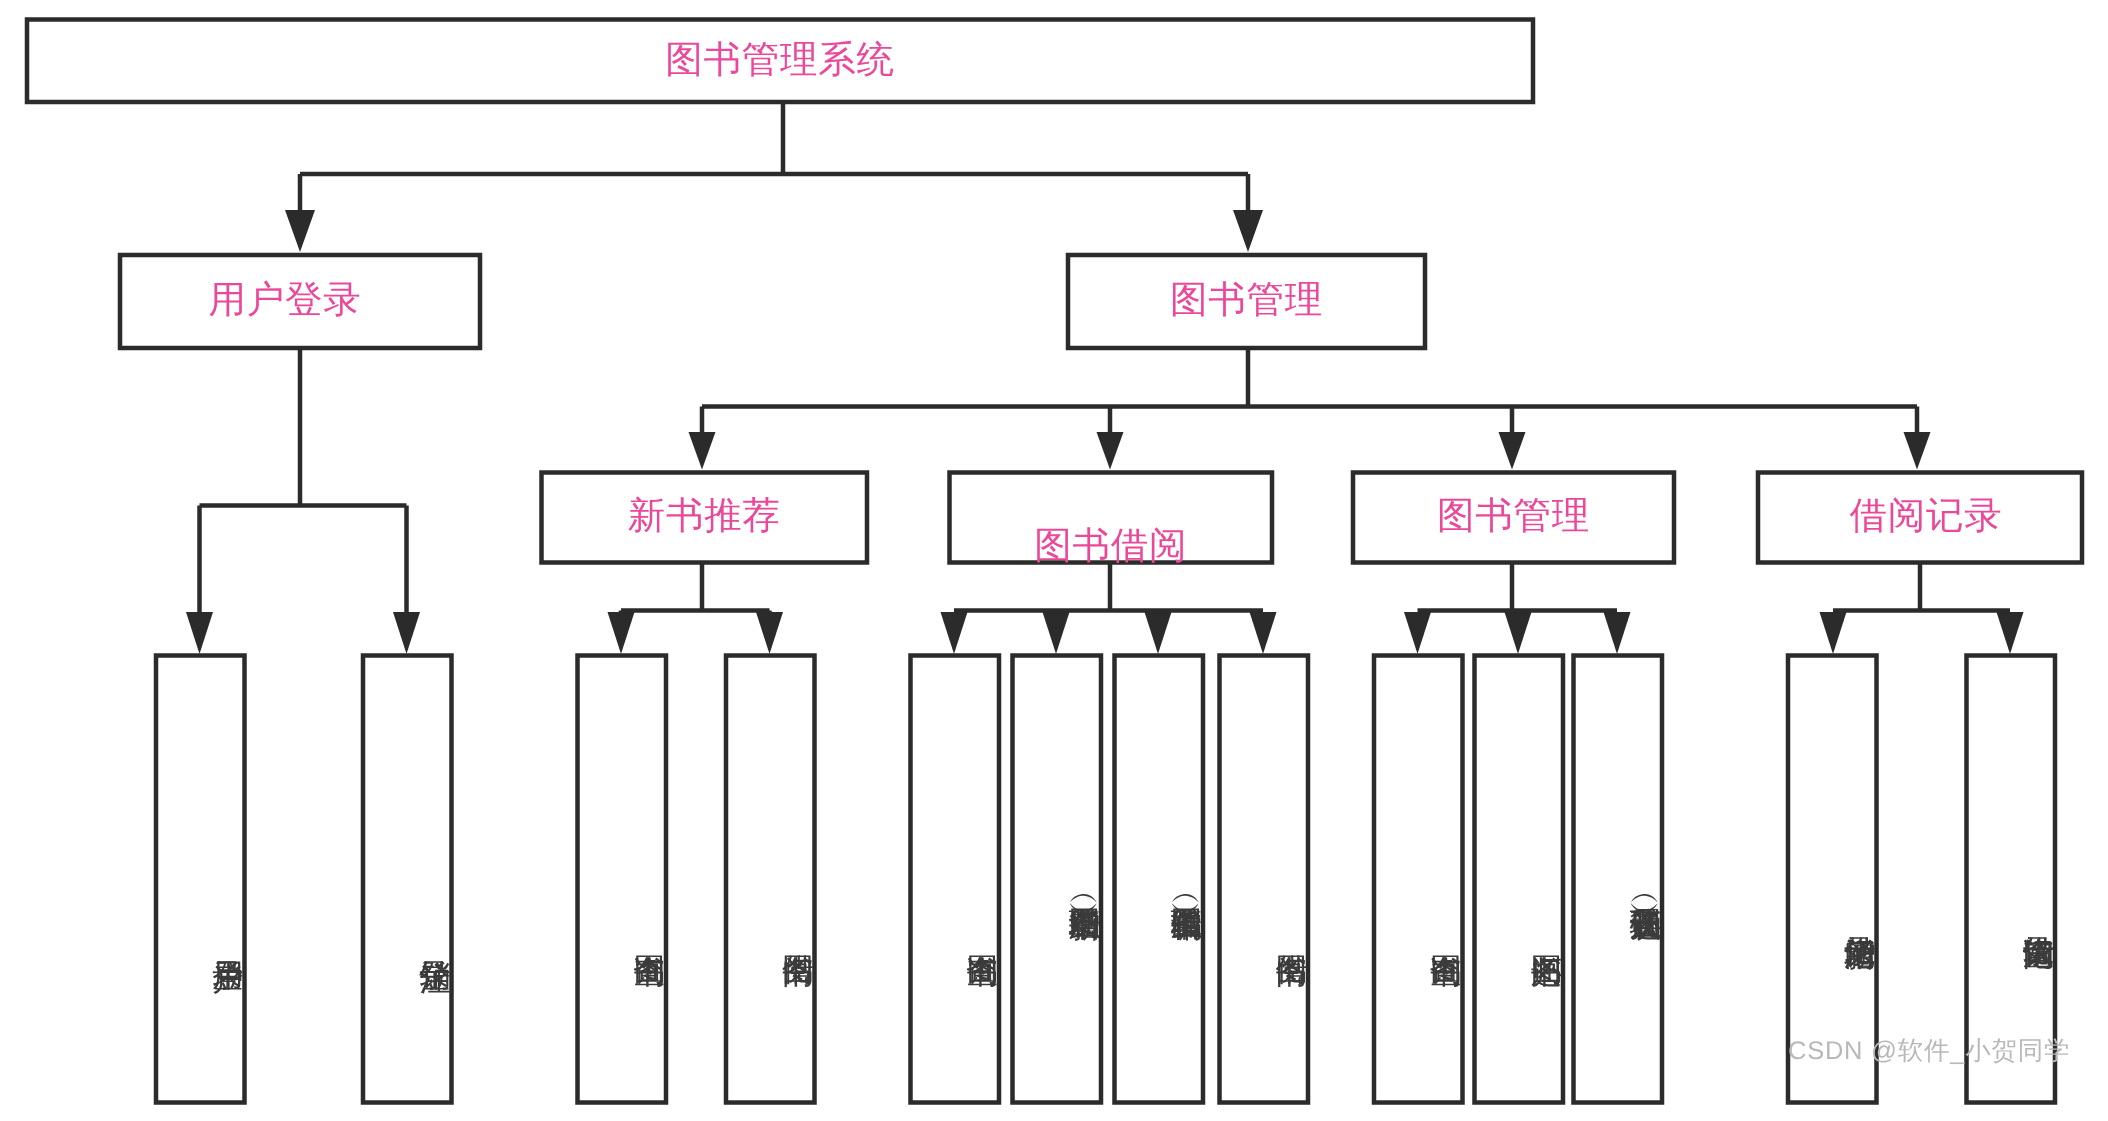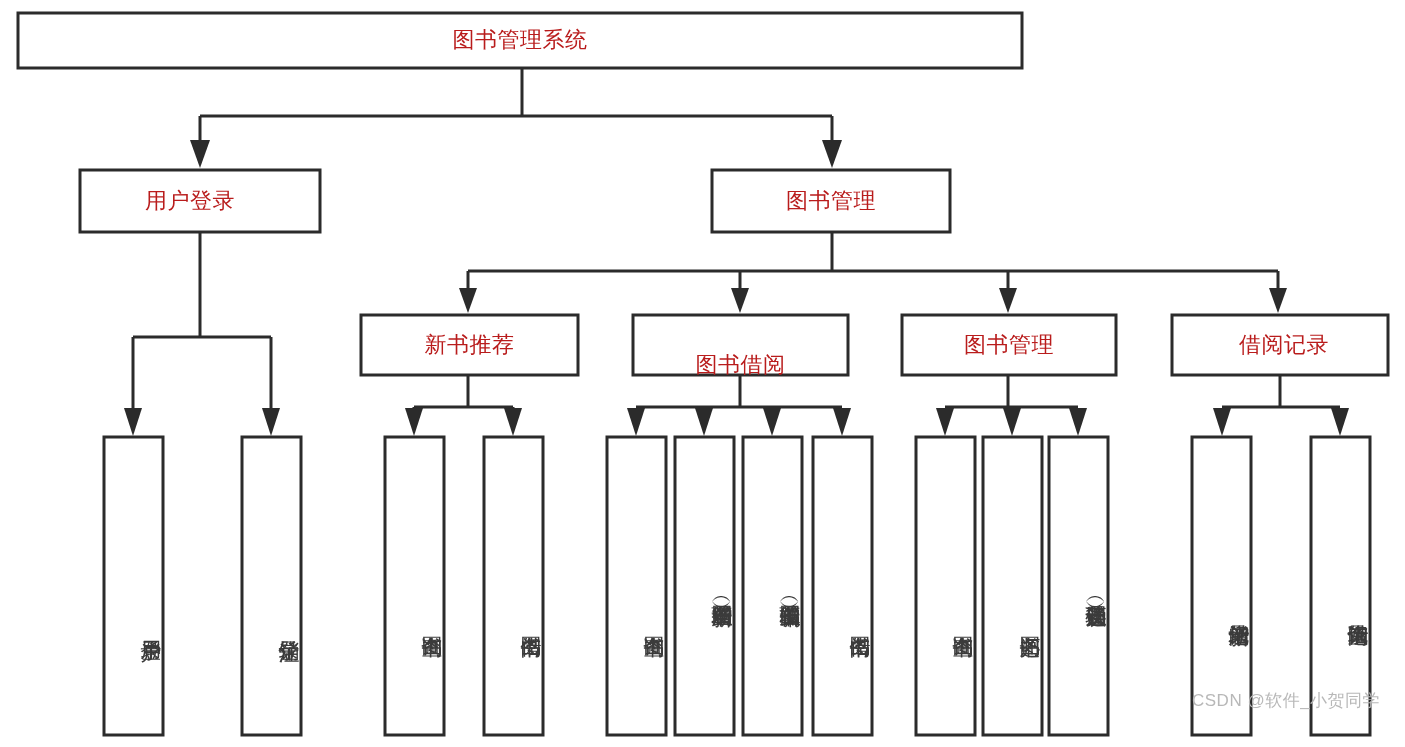--- a/index.html
+++ b/index.html
@@ -40,22 +40,22 @@
   }
   .arrow-head {
     fill: #2b2b2b;
     stroke: none;
   }
   .node-label-h {
     position: absolute;
     display: flex;
     align-items: center;
     justify-content: center;
-    color: #b91c1c;
-    font-size: 22px;
+    color: #ec4899;
+    font-size: 25px;
     line-height: 1.1;
     letter-spacing: 0.5px;
     white-space: nowrap;
     pointer-events: none;
   }
   .node-label-v {
     position: absolute;
     display: flex;
     align-items: flex-start;
     justify-content: center;

